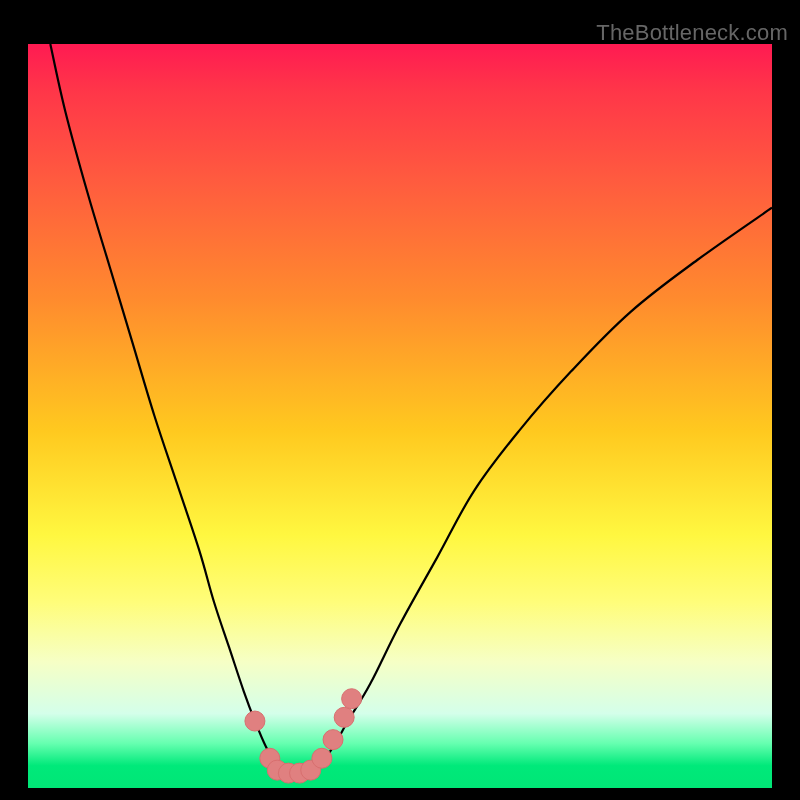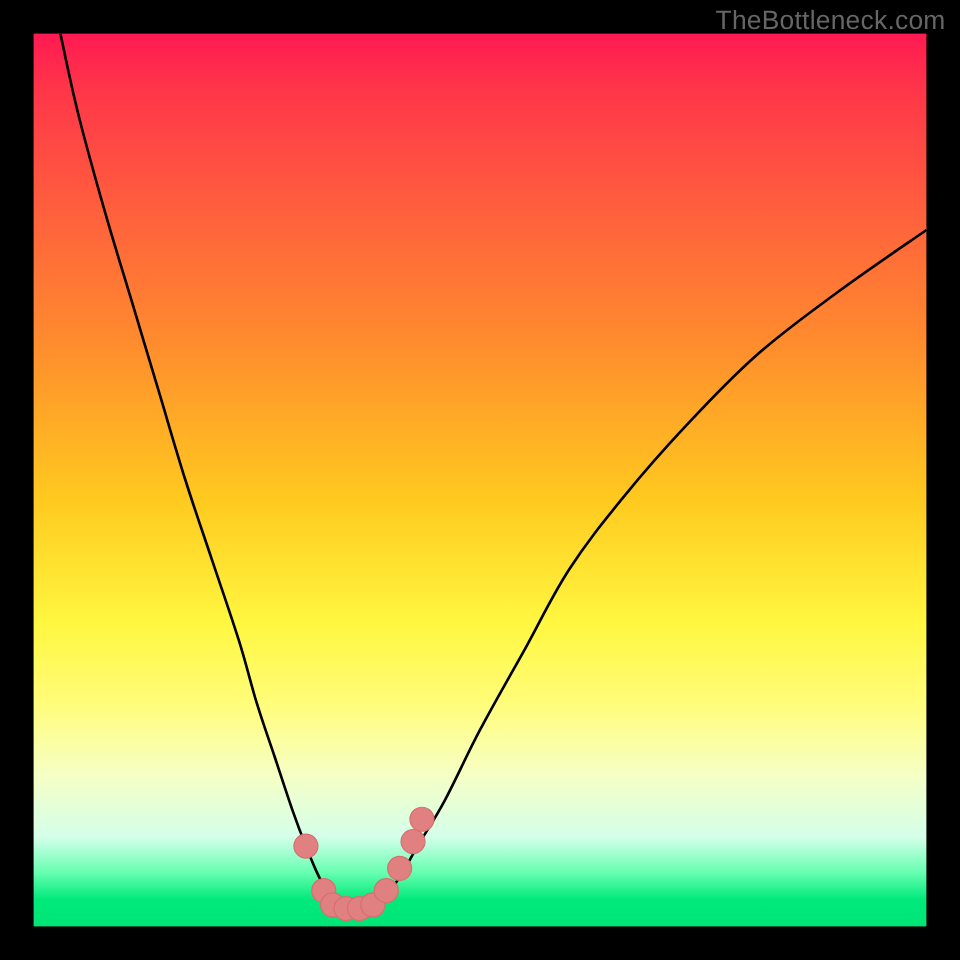--- a/index.html
+++ b/index.html
@@ -7,21 +7,21 @@
     padding: 0;
     width: 800px;
     height: 800px;
     background: #000;
     overflow: hidden;
     font-family: Arial, Helvetica, sans-serif;
   }
   .frame {
     position: absolute;
     left: 0;
-    top: 0;
+    top: 16px;
     width: 800px;
     height: 719px;
     background: #000;
   }
   .plot {
     position: absolute;
     left: 28px;
     top: 28px;
     width: 744px;
     height: 744px;

